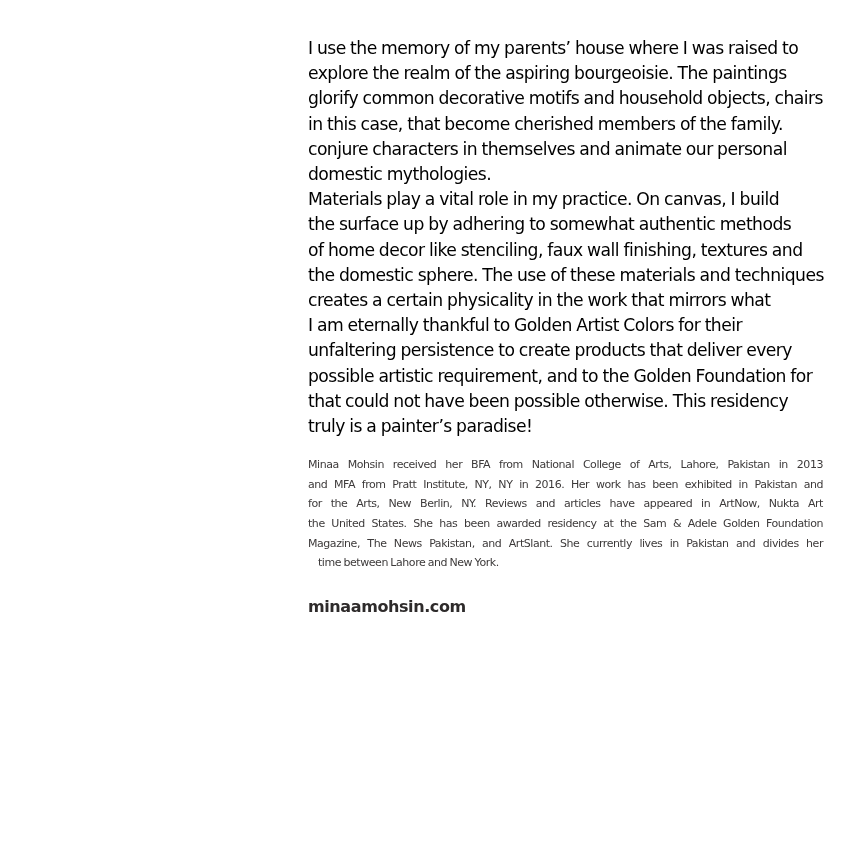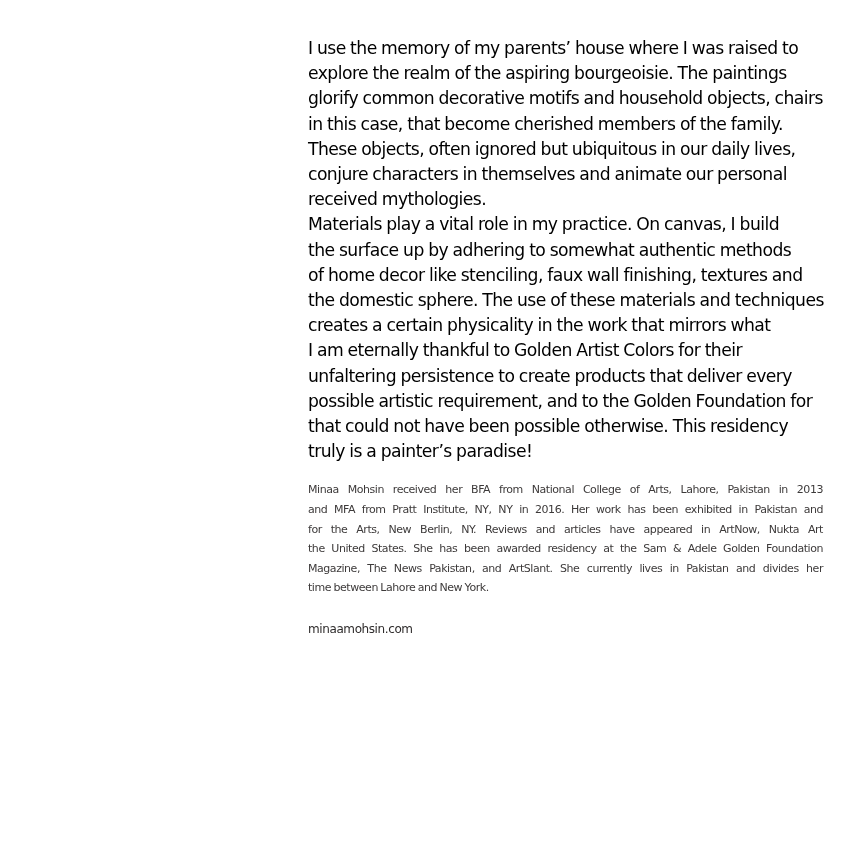--- a/index.html
+++ b/index.html
@@ -44,46 +44,46 @@
       width: 515px;
     }
     .bio .line {
       display: block;
       white-space: nowrap;
       text-align: justify;
       text-align-last: justify;
     }
     .bio .line.last {
       text-align-last: left;
+      margin-left: 10px;
     }
     .website {
       display: block;
       margin-top: 24px;
       font-family: "DejaVu Sans", sans-serif;
-      font-size: 12px;
-      font-weight: normal;
+      font-size: 16px;
+      font-weight: bold;
       letter-spacing: -0.4px;
       color: #2e2b2b;
       text-decoration: none;
     }
   </style>
 </head>
 <body>
 
 <div class="column">
 
   <div class="statement">
     <p>
       <span class="line">I use the memory of my parents’ house where I was raised to</span>
       <span class="line">explore the realm of the aspiring bourgeoisie. The paintings</span>
       <span class="line">glorify common decorative motifs and household objects, chairs</span>
       <span class="line">in this case, that become cherished members of the family.</span>
-      <span class="line">These objects, often ignored but ubiquitous in our daily lives,</span>
       <span class="line">conjure characters in themselves and animate our personal</span>
-      <span class="line">received mythologies.</span>
+      <span class="line">domestic mythologies.</span>
     </p>
     <p>
       <span class="line">Materials play a vital role in my practice. On canvas, I build</span>
       <span class="line">the surface up by adhering to somewhat authentic methods</span>
       <span class="line">of home decor like stenciling, faux wall finishing, textures and</span>
       <span class="line">the domestic sphere. The use of these materials and techniques</span>
       <span class="line">creates a certain physicality in the work that mirrors what</span>
     </p>
     <p>
       <span class="line">I am eternally thankful to Golden Artist Colors for their</span>

